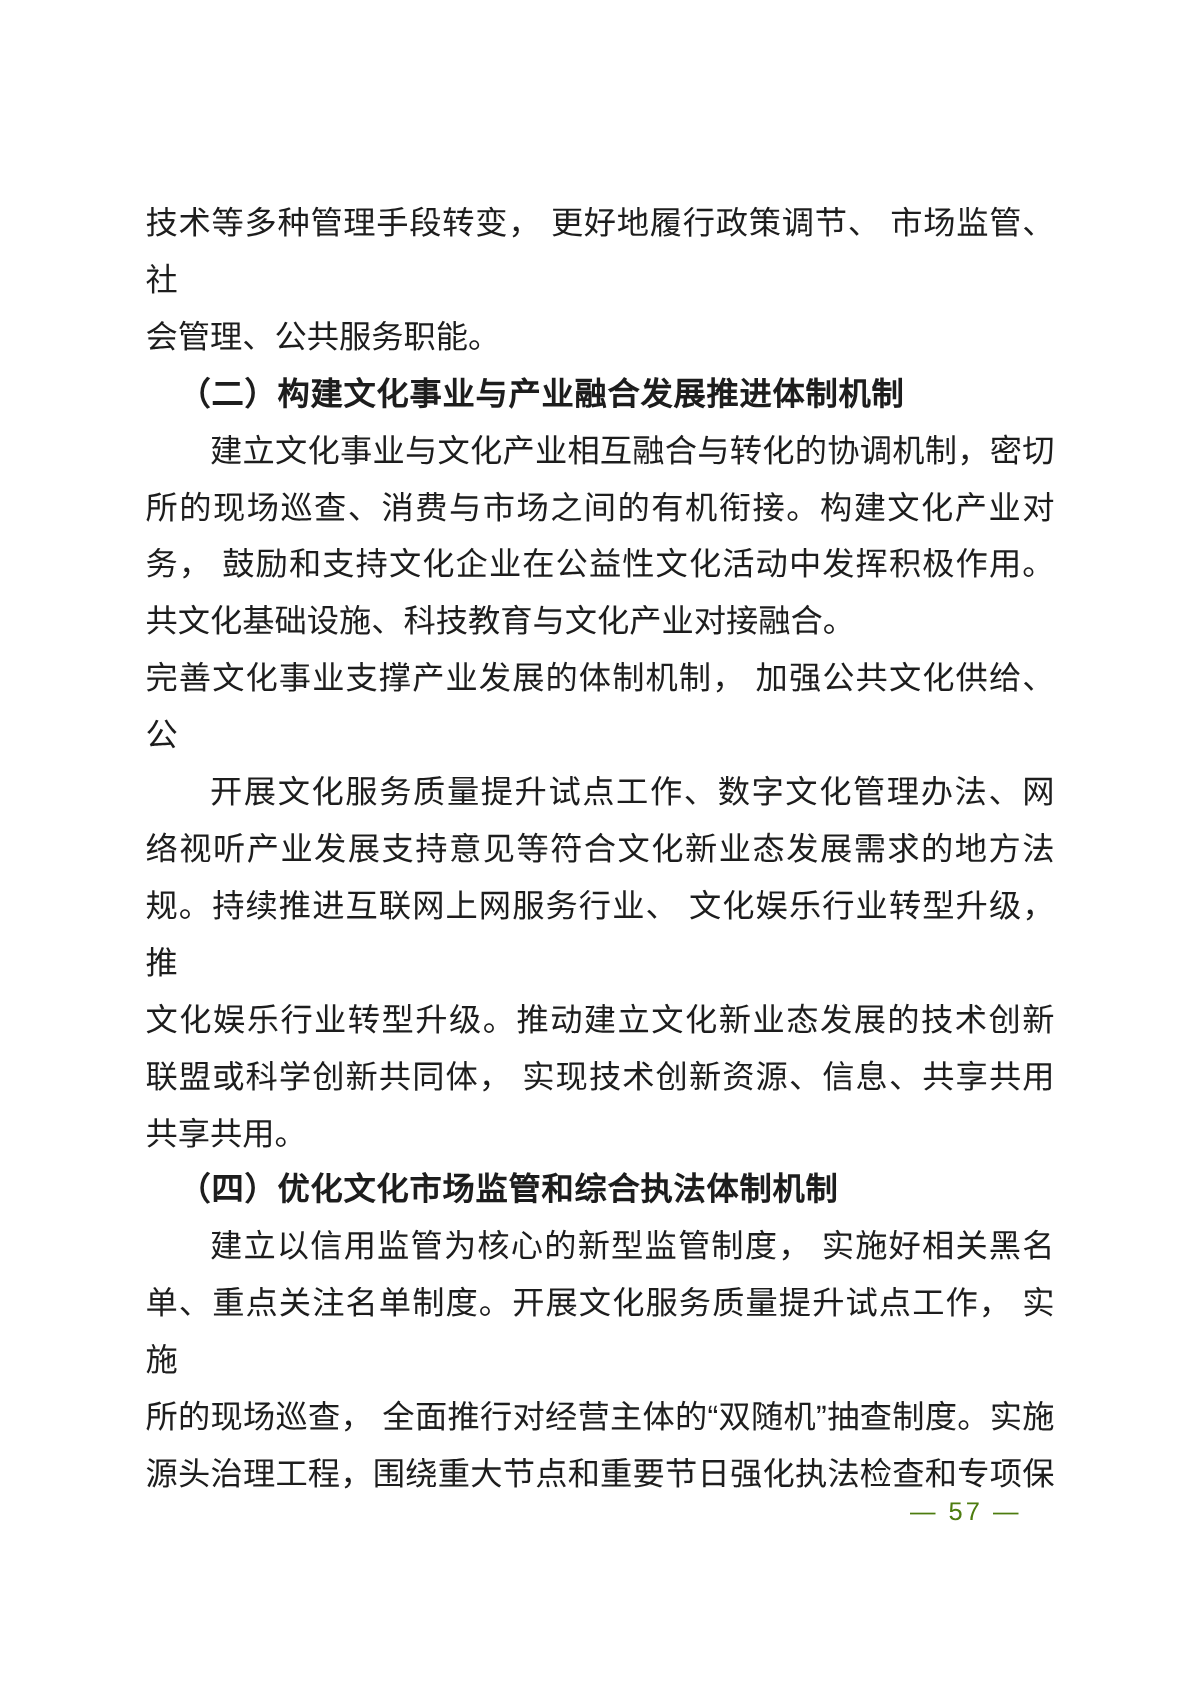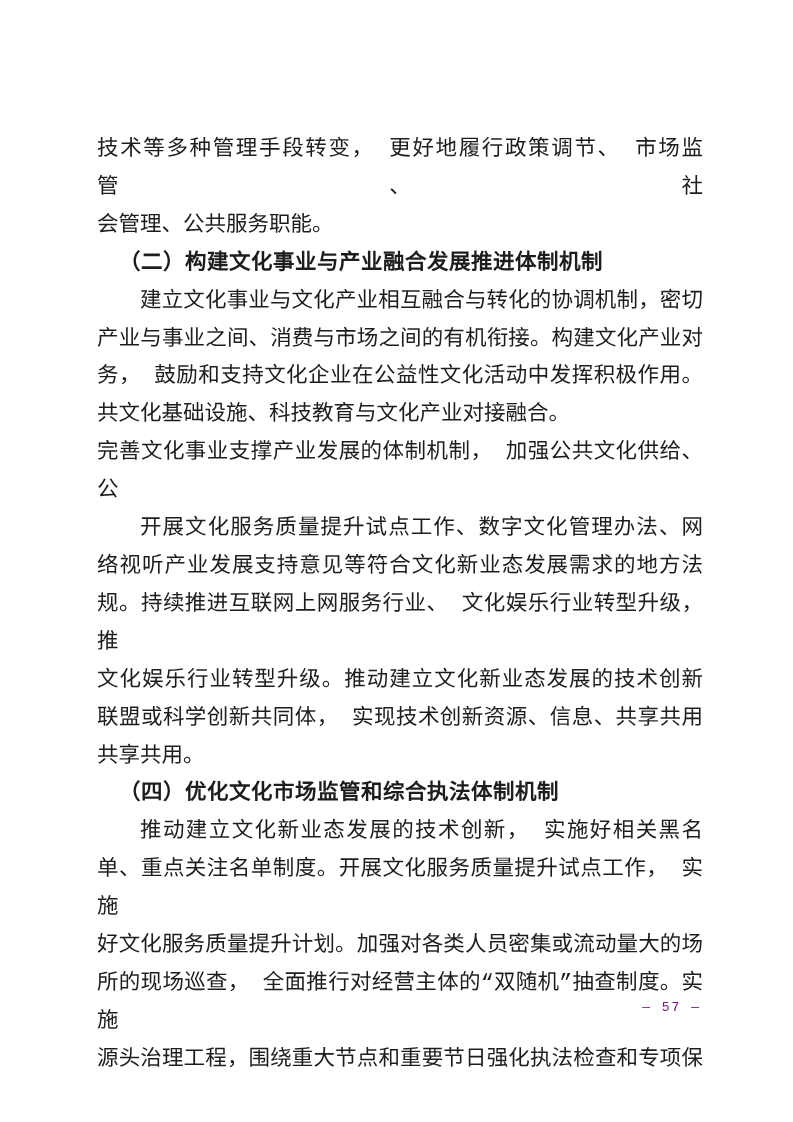--- a/index.html
+++ b/index.html
@@ -5,21 +5,21 @@
   html, body {
     margin: 0;
     padding: 0;
     background: #ffffff;
   }
   .page {
     position: relative;
     width: 793px;
     height: 1122px;
     background: #ffffff;
-    font-family: Liberation Mono, monospace;
+    font-family: Liberation Sans, sans-serif;
     color: #1d1d1d;
     overflow: hidden;
   }
   .text-block {
     position: absolute;
     left: 97px;
     top: 131px;
     width: 606px;
   }
   .ln {
@@ -48,47 +48,46 @@
   .ln.heading {
     font-weight: bold;
     padding-left: 22px;
     text-align: left;
     text-align-last: left;
     letter-spacing: 0.5px;
   }
   .page-number {
     position: absolute;
     top: 993px;
-    right: 92px;
-    font-size: 13px;
+    right: 112px;
+    font-size: 17px;
     line-height: 30px;
-    color: #701a75;
+    color: #4d7c0f;
     letter-spacing: 2px;
   }
 </style>
 </head>
 <body>
 
 <div class="page">
   <main class="text-block">
     <p class="ln j">技术等多种管理手段转变， 更好地履行政策调节、 市场监管、社</p>
     <p class="ln short">会管理、公共服务职能。</p>
     <h2 class="ln heading">（二）构建文化事业与产业融合发展推进体制机制</h2>
     <p class="ln j indent">建立文化事业与文化产业相互融合与转化的协调机制，密切</p>
-    <p class="ln j">产业与事业之间、消费与市场之间的有机衔接。构建文化产业对</p>
+    <p class="ln j">所的现场巡查、消费与市场之间的有机衔接。构建文化产业对</p>
     <p class="ln j">务，  鼓励和支持文化企业在公益性文化活动中发挥积极作用。</p>
     <p class="ln short">共文化基础设施、科技教育与文化产业对接融合。</p>
     <p class="ln j">完善文化事业支撑产业发展的体制机制， 加强公共文化供给、公</p>
     <p class="ln j indent">开展文化服务质量提升试点工作、数字文化管理办法、网</p>
     <p class="ln j">络视听产业发展支持意见等符合文化新业态发展需求的地方法</p>
     <p class="ln j">规。持续推进互联网上网服务行业、 文化娱乐行业转型升级，推</p>
     <p class="ln j">文化娱乐行业转型升级。推动建立文化新业态发展的技术创新</p>
     <p class="ln j">联盟或科学创新共同体， 实现技术创新资源、信息、共享共用</p>
     <p class="ln short">共享共用。</p>
     <h2 class="ln heading">（四）优化文化市场监管和综合执法体制机制</h2>
-    <p class="ln j indent">推动建立文化新业态发展的技术创新， 实施好相关黑名</p>
+    <p class="ln j indent">建立以信用监管为核心的新型监管制度， 实施好相关黑名</p>
     <p class="ln j">单、重点关注名单制度。开展文化服务质量提升试点工作， 实施</p>
-    <p class="ln j">好文化服务质量提升计划。加强对各类人员密集或流动量大的场</p>
     <p class="ln j">所的现场巡查， 全面推行对经营主体的“双随机”抽查制度。实施</p>
     <p class="ln j">源头治理工程，围绕重大节点和重要节日强化执法检查和专项保</p>
   </main>
   <footer class="page-number">— 57 —</footer>
 </div>
 
 </body></html>

